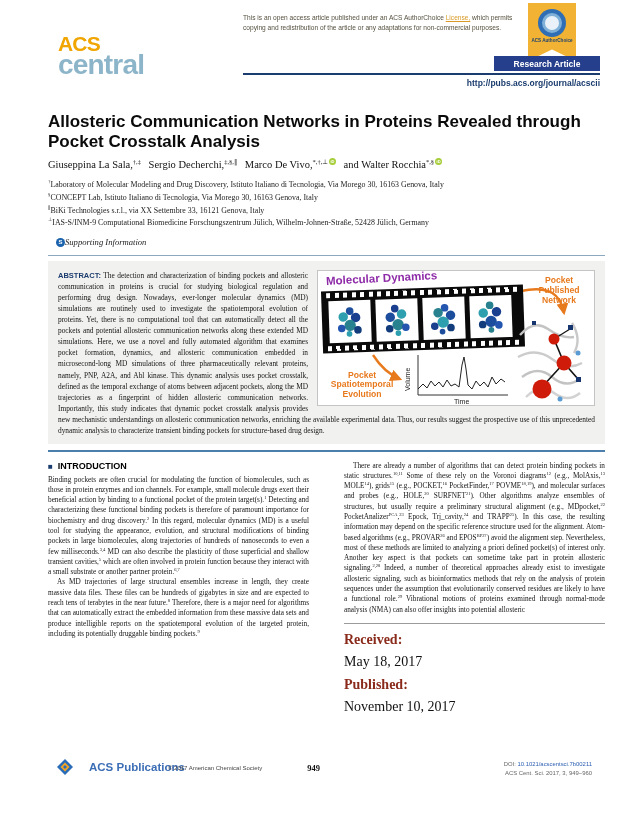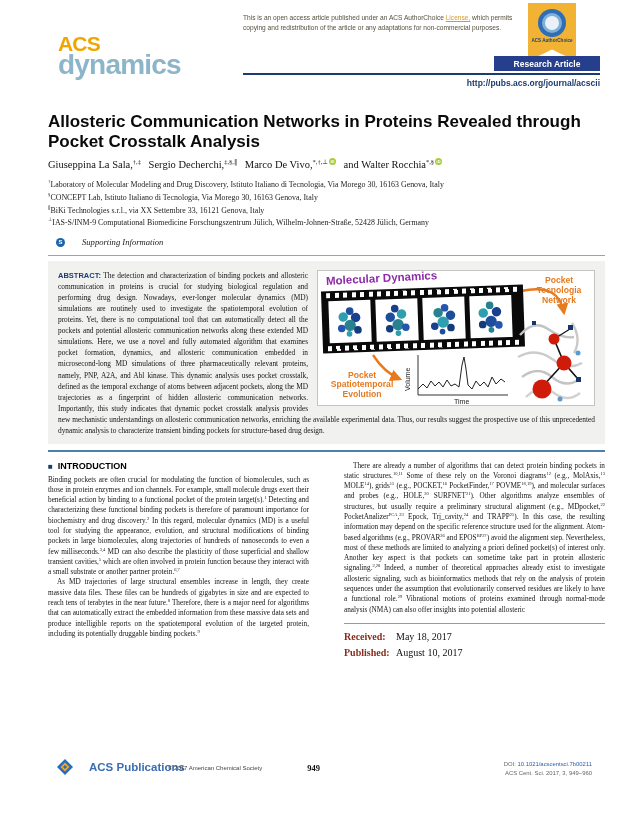--- a/index.html
+++ b/index.html
@@ -35,21 +35,21 @@
   .content { position:absolute; left:35px; top:112px; width:557px;margin-left:13px; }
   .title { font-family:"Liberation Sans",sans-serif; font-size:17px; font-weight:bold; line-height:1.16; color:#0a0a0a; }
   .authors { margin-top:7px; font-size:10.5px; color:#111; }
   .authors .author { margin-right:5px; }
   sup { font-size:62%; line-height:0; }
   .orcid { display:inline-block; width:7px; height:7px; border-radius:50%; background:#a6ce39; color:#fff;
            font-family:"Liberation Sans",sans-serif; font-size:4px; font-weight:bold; text-align:center;
            line-height:7px; vertical-align:super; margin-left:1px; }
   .affils { margin-top:9px; }
   .affil { font-size:7.9px; line-height:1.62; color:#1c1c1c; }
-  .supporting { margin-top:7px; display:flex; align-items:center; gap:17px; margin-left:8px; }
+  .supporting { margin-top:7px; display:flex; align-items:center; gap:0; margin-left:8px; }
   .si-icon { width:9px; height:9px; border-radius:50%; background:#1c63ad; color:#fff; font-family:"Liberation Sans",sans-serif;
              font-size:6px; font-weight:bold; display:flex; align-items:center; justify-content:center; }
   .supporting .si-label { font-style:italic; font-size:8.6px; color:#222; }
 
   .rule-thin { margin-top:8px; height:1px; background:#8aa8bf; }
   .rule-blue { height:2px; background:#4d7fad; }
 
   
   .abstract-box { margin-top:5px; background:#f1f1ef; padding:9px 10px 8px; overflow:hidden; }
   .abstract-text { font-size:7.35px; line-height:1.5; text-align:justify; color:#141414; }
@@ -74,21 +74,21 @@
 
   
   .cols { margin-top:9px; display:flex; gap:35px; }
   .col { width:268px; }
   .sec-head { font-family:"Liberation Sans",sans-serif; font-size:9px; font-weight:bold; color:#000; margin-bottom:4px; }
   .sec-head .sq { color:#1b3c6e; font-size:8px; margin-right:5px; }
   .para { font-size:7.25px; line-height:1.42; text-align:justify; color:#141414; }
   .para.indent { text-indent:9px; }
 
   .dates { margin-top:8px; border-top:1px solid #9b9b9b; padding-top:5px; }
-  .date-row { display:flex; font-size:10px; line-height:1.6; }
+  .date-row { display:flex; font-size:14px; line-height:1.6;flex-direction:column; }
   .date-label { width:52px; font-weight:bold; color:#8a2a1a; }
   .date-val { color:#111; }
 
   
   .footer { position:absolute; left:35px; top:757px; width:557px; height:26px; }
   .pub-brand { position:absolute; left:22px; top:2px; display:flex; align-items:center; gap:16px; }
   .pub-name { font-family:"Liberation Sans",sans-serif; font-size:11.5px; font-weight:bold; color:#3c6eb5; }
   .copyright { position:absolute; left:133px; top:8px; font-family:"Liberation Sans",sans-serif; font-size:6px; color:#444; }
   .page-num { position:absolute; left:50%; transform:translateX(-50%); top:6px; font-size:8.5px; font-weight:bold; color:#111; }
   .doi-block { position:absolute; right:0; top:3px; text-align:right; font-family:"Liberation Sans",sans-serif;
@@ -104,21 +104,21 @@
 
   <div class="ac-badge">
     <div class="ring">
         <div class="ring-in"></div>
       </div>
     <div class="lbl">ACS AuthorChoice</div>
   </div>
 
   <div class="logo">
     <div class="l1">ACS</div>
-    <div class="l2">dynamics</div>
+    <div class="l2">central</div>
   </div>
 
   <div class="ra-badge">Research Article</div>
   <div class="head-rule"></div>
   <div class="journal-url">http://pubs.acs.org/journal/acscii</div>
 
   <div class="content">
 
     <div class="title">Allosteric Communication Networks in Proteins Revealed through Pocket Crosstalk Analysis</div>
 
@@ -201,21 +201,21 @@
                   <circle cx="20" cy="25" r="6" fill="#1d4e9e"></circle>
                   <circle cx="28" cy="29" r="4" fill="#2456b0"></circle>
                   <circle cx="11" cy="28" r="4" fill="#123c7c"></circle>
                   <circle cx="20" cy="34" r="3" fill="#27818f"></circle>
               </svg>
             </div>
           </div>
           <div class="sprockets"></div>
         </div>
 
-        <div class="g-pan">Pocket Tecnologia Network</div>
+        <div class="g-pan">Pocket Published Network</div>
         <div class="g-pse">Pocket Spatiotemporal Evolution</div>
 
         <svg class="g-plot" width="110" height="54" viewBox="0 0 110 54">
           <line x1="14" y1="4" x2="14" y2="44" stroke="#333" stroke-width="1"></line>
           <line x1="14" y1="44" x2="104" y2="44" stroke="#333" stroke-width="1"></line>
           <polyline fill="none" stroke="#222" stroke-width="1" points="14,38 19,33 23,37 27,30 31,35 35,31 39,36 43,29 47,35 51,33 55,36 58,14 60,6 62,18 64,34 68,38 72,30 76,35 80,31 84,36 88,26 92,33 97,28 101,31"></polyline>
           <text x="6" y="40" font-size="7" fill="#222" transform="rotate(-90 6 40)" font-family="Liberation Sans,sans-serif">Volume</text>
           <text x="50" y="53" font-size="7" fill="#222" font-family="Liberation Sans,sans-serif">Time</text>
         </svg>
 
@@ -255,21 +255,21 @@
       </div>
       <div class="col">
         <div class="para indent">There are already a number of algorithms that can detect protein binding pockets in static structures.<sup>10,11</sup> Some of these rely on the Voronoi diagrams<sup>12</sup> (e.g., MolAxis,<sup>13</sup> MOLE<sup>14</sup>), grids<sup>15</sup> (e.g., POCKET,<sup>16</sup> PocketFinder,<sup>17</sup> POVME<sup>18,19</sup>), and molecular surfaces and probes (e.g., HOLE,<sup>20</sup> SURFNET<sup>21</sup>). Other algorithms analyze ensembles of structures, but usually require a preliminary structural alignment (e.g., MDpocket,<sup>22</sup> PocketAnalizer<sup>PCA</sup>,<sup>23</sup> Epock, Trj_cavity,<sup>24</sup> and TRAPP<sup>25</sup>). In this case, the resulting information may depend on the specific reference structure used for the alignment. Atom-based algorithms (e.g., PROVAR<sup>26</sup> and EPOS<sup>BP27</sup>) avoid the alignment step. Nevertheless, most of these methods are limited to analyzing a priori defined pocket(s) of interest only. Another key aspect is that pockets can sometime take part in protein allosteric signaling.<sup>2,28</sup> Indeed, a number of theoretical approaches already exist to investigate allosteric signaling, such as bioinformatics methods that rely on the analysis of protein sequences under the assumption that evolutionarily conserved residues are likely to have a functional role.<sup>29</sup> Vibrational motions of proteins examined through normal-mode analysis (NMA) can also offer insights into potential allosteric</div>
         <div class="dates">
           <div class="date-row">
             <span class="date-label">Received:</span>
             <span class="date-val">May 18, 2017</span>
           </div>
           <div class="date-row">
             <span class="date-label">Published:</span>
-            <span class="date-val">August 10, 2017</span>
+            <span class="date-val">November 10, 2017</span>
           </div>
         </div>
       </div>
     </div>
   </div>
 
   <div class="footer">
     <div class="pub-brand">
       <svg width="16" height="16" viewBox="0 0 16 16">
         <polygon points="8,0 16,8 8,16 0,8" fill="#2b6cb8"></polygon>

